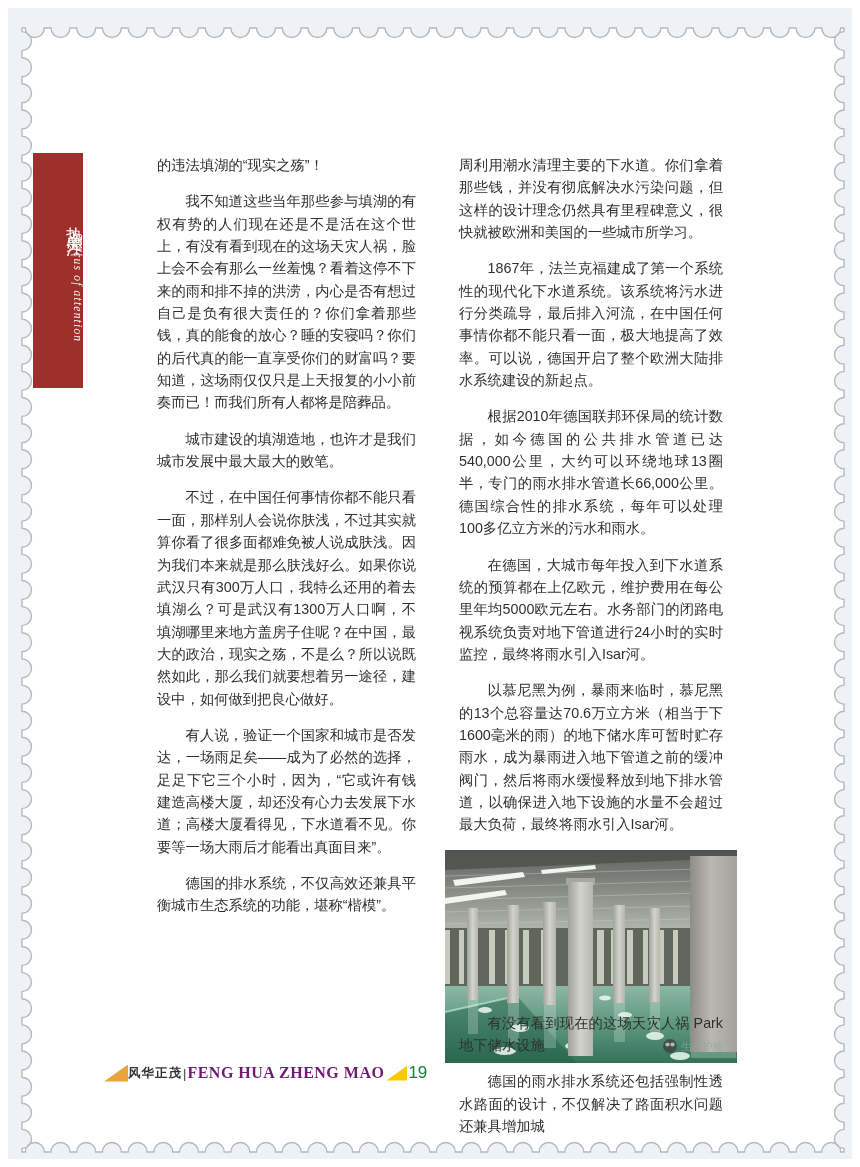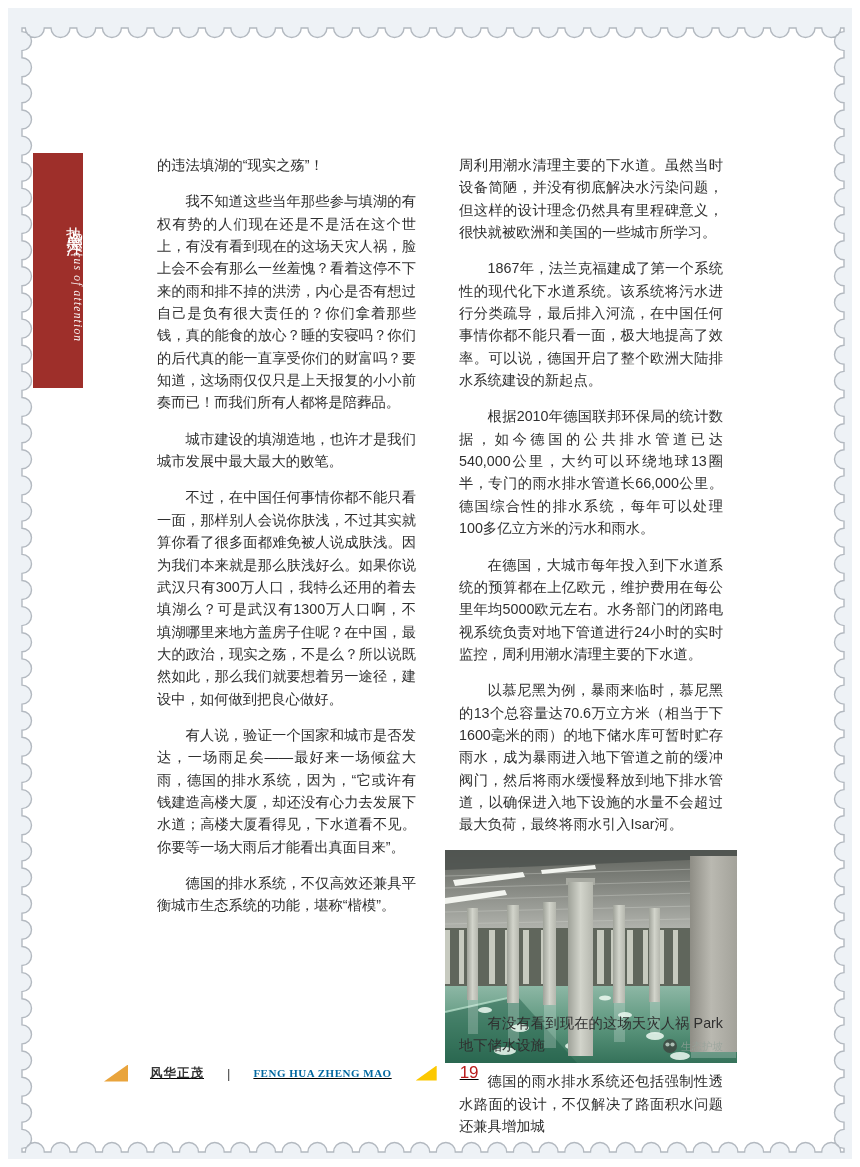--- a/index.html
+++ b/index.html
@@ -38,29 +38,29 @@
   .col p.cont{text-indent:0;}
   .caption{margin-top:5px !important;}
 
   figure.photo{margin:13px 0 6px 0;padding:0;width:292px;height:156px;text-decoration:underline;}
   .photo-svg{display:block;width:292px;height:213px;}
   .wm-text{font-family:"Liberation Sans",sans-serif;}
 
   
   .footer{
     position:absolute;left:104px;top:1062px;height:22px;z-index:2;
-    display:flex;align-items:center;gap:22px;text-decoration:underline;
+    display:flex;align-items:center;gap:0;
   }
   .tri{display:inline-block;clip-path:polygon(0 100%,100% 100%,100% 0);}
   .tri-orange{width:24px;height:17px;background:var(--triangle-orange);}
   .tri-yellow{width:21px;height:15px;background:var(--triangle-yellow);margin-left:2px;}
   .brand-cn{font-size:12.5px;font-weight:bold;color:#333333;letter-spacing:1px;}
   .brand-sep{font-size:13px;color:#444444;margin:0 1px;}
-  .brand-en{font-size:11px;font-weight:bold;color:#0369a1;font-family:"Liberation Serif",serif;letter-spacing:.5px;}
-  .page-num{font-size:17px;color:#b91c1c;margin-left:1px;}
+  .brand-en{font-size:16px;font-weight:bold;color:#701a75;font-family:"Liberation Serif",serif;letter-spacing:.5px;}
+  .page-num{font-size:17px;color:#15803d;margin-left:1px;}
 </style>
 </head>
 <body>
 
 <div class="mat"></div>
 
 <svg class="stamp-svg" viewBox="0 0 860 1167">
   <path id="stamp-path" d="M 22 28 L 25.3 28 A 9.5 9.5 0 0 0 44.3 28 L 51.0 28 A 9.5 9.5 0 0 0 70.0 28 L 76.7 28 A 9.5 9.5 0 0 0 95.7 28 L 102.4 28 A 9.5 9.5 0 0 0 121.4 28 L 128.1 28 A 9.5 9.5 0 0 0 147.1 28 L 153.8 28 A 9.5 9.5 0 0 0 172.8 28 L 179.5 28 A 9.5 9.5 0 0 0 198.5 28 L 205.2 28 A 9.5 9.5 0 0 0 224.2 28 L 230.8 28 A 9.5 9.5 0 0 0 249.8 28 L 256.5 28 A 9.5 9.5 0 0 0 275.5 28 L 282.2 28 A 9.5 9.5 0 0 0 301.2 28 L 307.9 28 A 9.5 9.5 0 0 0 326.9 28 L 333.6 28 A 9.5 9.5 0 0 0 352.6 28 L 359.3 28 A 9.5 9.5 0 0 0 378.3 28 L 385.0 28 A 9.5 9.5 0 0 0 404.0 28 L 410.7 28 A 9.5 9.5 0 0 0 429.7 28 L 436.3 28 A 9.5 9.5 0 0 0 455.3 28 L 462.0 28 A 9.5 9.5 0 0 0 481.0 28 L 487.7 28 A 9.5 9.5 0 0 0 506.7 28 L 513.4 28 A 9.5 9.5 0 0 0 532.4 28 L 539.1 28 A 9.5 9.5 0 0 0 558.1 28 L 564.8 28 A 9.5 9.5 0 0 0 583.8 28 L 590.5 28 A 9.5 9.5 0 0 0 609.5 28 L 616.2 28 A 9.5 9.5 0 0 0 635.2 28 L 641.8 28 A 9.5 9.5 0 0 0 660.8 28 L 667.5 28 A 9.5 9.5 0 0 0 686.5 28 L 693.2 28 A 9.5 9.5 0 0 0 712.2 28 L 718.9 28 A 9.5 9.5 0 0 0 737.9 28 L 744.6 28 A 9.5 9.5 0 0 0 763.6 28 L 770.3 28 A 9.5 9.5 0 0 0 789.3 28 L 796.0 28 A 9.5 9.5 0 0 0 815.0 28 L 821.7 28 A 9.5 9.5 0 0 0 840.7 28 L 844 28 L 844 31.6 A 9.5 9.5 0 0 0 844 50.6 L 844 57.7 A 9.5 9.5 0 0 0 844 76.7 L 844 83.8 A 9.5 9.5 0 0 0 844 102.8 L 844 110.0 A 9.5 9.5 0 0 0 844 129.0 L 844 136.1 A 9.5 9.5 0 0 0 844 155.1 L 844 162.3 A 9.5 9.5 0 0 0 844 181.3 L 844 188.4 A 9.5 9.5 0 0 0 844 207.4 L 844 214.5 A 9.5 9.5 0 0 0 844 233.5 L 844 240.7 A 9.5 9.5 0 0 0 844 259.7 L 844 266.8 A 9.5 9.5 0 0 0 844 285.8 L 844 293.0 A 9.5 9.5 0 0 0 844 312.0 L 844 319.1 A 9.5 9.5 0 0 0 844 338.1 L 844 345.2 A 9.5 9.5 0 0 0 844 364.2 L 844 371.4 A 9.5 9.5 0 0 0 844 390.4 L 844 397.5 A 9.5 9.5 0 0 0 844 416.5 L 844 423.7 A 9.5 9.5 0 0 0 844 442.7 L 844 449.8 A 9.5 9.5 0 0 0 844 468.8 L 844 475.9 A 9.5 9.5 0 0 0 844 494.9 L 844 502.1 A 9.5 9.5 0 0 0 844 521.1 L 844 528.2 A 9.5 9.5 0 0 0 844 547.2 L 844 554.4 A 9.5 9.5 0 0 0 844 573.4 L 844 580.5 A 9.5 9.5 0 0 0 844 599.5 L 844 606.6 A 9.5 9.5 0 0 0 844 625.6 L 844 632.8 A 9.5 9.5 0 0 0 844 651.8 L 844 658.9 A 9.5 9.5 0 0 0 844 677.9 L 844 685.1 A 9.5 9.5 0 0 0 844 704.1 L 844 711.2 A 9.5 9.5 0 0 0 844 730.2 L 844 737.3 A 9.5 9.5 0 0 0 844 756.3 L 844 763.5 A 9.5 9.5 0 0 0 844 782.5 L 844 789.6 A 9.5 9.5 0 0 0 844 808.6 L 844 815.8 A 9.5 9.5 0 0 0 844 834.8 L 844 841.9 A 9.5 9.5 0 0 0 844 860.9 L 844 868.0 A 9.5 9.5 0 0 0 844 887.0 L 844 894.2 A 9.5 9.5 0 0 0 844 913.2 L 844 920.3 A 9.5 9.5 0 0 0 844 939.3 L 844 946.5 A 9.5 9.5 0 0 0 844 965.5 L 844 972.6 A 9.5 9.5 0 0 0 844 991.6 L 844 998.7 A 9.5 9.5 0 0 0 844 1017.7 L 844 1024.9 A 9.5 9.5 0 0 0 844 1043.9 L 844 1051.0 A 9.5 9.5 0 0 0 844 1070.0 L 844 1077.2 A 9.5 9.5 0 0 0 844 1096.2 L 844 1103.3 A 9.5 9.5 0 0 0 844 1122.3 L 844 1129.4 A 9.5 9.5 0 0 0 844 1148.4 L 844 1152 L 840.7 1152 A 9.5 9.5 0 0 0 821.7 1152 L 815.0 1152 A 9.5 9.5 0 0 0 796.0 1152 L 789.3 1152 A 9.5 9.5 0 0 0 770.3 1152 L 763.6 1152 A 9.5 9.5 0 0 0 744.6 1152 L 737.9 1152 A 9.5 9.5 0 0 0 718.9 1152 L 712.2 1152 A 9.5 9.5 0 0 0 693.2 1152 L 686.5 1152 A 9.5 9.5 0 0 0 667.5 1152 L 660.8 1152 A 9.5 9.5 0 0 0 641.8 1152 L 635.2 1152 A 9.5 9.5 0 0 0 616.2 1152 L 609.5 1152 A 9.5 9.5 0 0 0 590.5 1152 L 583.8 1152 A 9.5 9.5 0 0 0 564.8 1152 L 558.1 1152 A 9.5 9.5 0 0 0 539.1 1152 L 532.4 1152 A 9.5 9.5 0 0 0 513.4 1152 L 506.7 1152 A 9.5 9.5 0 0 0 487.7 1152 L 481.0 1152 A 9.5 9.5 0 0 0 462.0 1152 L 455.3 1152 A 9.5 9.5 0 0 0 436.3 1152 L 429.7 1152 A 9.5 9.5 0 0 0 410.7 1152 L 404.0 1152 A 9.5 9.5 0 0 0 385.0 1152 L 378.3 1152 A 9.5 9.5 0 0 0 359.3 1152 L 352.6 1152 A 9.5 9.5 0 0 0 333.6 1152 L 326.9 1152 A 9.5 9.5 0 0 0 307.9 1152 L 301.2 1152 A 9.5 9.5 0 0 0 282.2 1152 L 275.5 1152 A 9.5 9.5 0 0 0 256.5 1152 L 249.8 1152 A 9.5 9.5 0 0 0 230.8 1152 L 224.2 1152 A 9.5 9.5 0 0 0 205.2 1152 L 198.5 1152 A 9.5 9.5 0 0 0 179.5 1152 L 172.8 1152 A 9.5 9.5 0 0 0 153.8 1152 L 147.1 1152 A 9.5 9.5 0 0 0 128.1 1152 L 121.4 1152 A 9.5 9.5 0 0 0 102.4 1152 L 95.7 1152 A 9.5 9.5 0 0 0 76.7 1152 L 70.0 1152 A 9.5 9.5 0 0 0 51.0 1152 L 44.3 1152 A 9.5 9.5 0 0 0 25.3 1152 L 22 1152 L 22 1148.4 A 9.5 9.5 0 0 0 22 1129.4 L 22 1122.3 A 9.5 9.5 0 0 0 22 1103.3 L 22 1096.2 A 9.5 9.5 0 0 0 22 1077.2 L 22 1070.0 A 9.5 9.5 0 0 0 22 1051.0 L 22 1043.9 A 9.5 9.5 0 0 0 22 1024.9 L 22 1017.7 A 9.5 9.5 0 0 0 22 998.7 L 22 991.6 A 9.5 9.5 0 0 0 22 972.6 L 22 965.5 A 9.5 9.5 0 0 0 22 946.5 L 22 939.3 A 9.5 9.5 0 0 0 22 920.3 L 22 913.2 A 9.5 9.5 0 0 0 22 894.2 L 22 887.0 A 9.5 9.5 0 0 0 22 868.0 L 22 860.9 A 9.5 9.5 0 0 0 22 841.9 L 22 834.8 A 9.5 9.5 0 0 0 22 815.8 L 22 808.6 A 9.5 9.5 0 0 0 22 789.6 L 22 782.5 A 9.5 9.5 0 0 0 22 763.5 L 22 756.3 A 9.5 9.5 0 0 0 22 737.3 L 22 730.2 A 9.5 9.5 0 0 0 22 711.2 L 22 704.1 A 9.5 9.5 0 0 0 22 685.1 L 22 677.9 A 9.5 9.5 0 0 0 22 658.9 L 22 651.8 A 9.5 9.5 0 0 0 22 632.8 L 22 625.6 A 9.5 9.5 0 0 0 22 606.6 L 22 599.5 A 9.5 9.5 0 0 0 22 580.5 L 22 573.4 A 9.5 9.5 0 0 0 22 554.4 L 22 547.2 A 9.5 9.5 0 0 0 22 528.2 L 22 521.1 A 9.5 9.5 0 0 0 22 502.1 L 22 494.9 A 9.5 9.5 0 0 0 22 475.9 L 22 468.8 A 9.5 9.5 0 0 0 22 449.8 L 22 442.7 A 9.5 9.5 0 0 0 22 423.7 L 22 416.5 A 9.5 9.5 0 0 0 22 397.5 L 22 390.4 A 9.5 9.5 0 0 0 22 371.4 L 22 364.2 A 9.5 9.5 0 0 0 22 345.2 L 22 338.1 A 9.5 9.5 0 0 0 22 319.1 L 22 312.0 A 9.5 9.5 0 0 0 22 293.0 L 22 285.8 A 9.5 9.5 0 0 0 22 266.8 L 22 259.7 A 9.5 9.5 0 0 0 22 240.7 L 22 233.5 A 9.5 9.5 0 0 0 22 214.5 L 22 207.4 A 9.5 9.5 0 0 0 22 188.4 L 22 181.3 A 9.5 9.5 0 0 0 22 162.3 L 22 155.1 A 9.5 9.5 0 0 0 22 136.1 L 22 129.0 A 9.5 9.5 0 0 0 22 110.0 L 22 102.8 A 9.5 9.5 0 0 0 22 83.8 L 22 76.7 A 9.5 9.5 0 0 0 22 57.7 L 22 50.6 A 9.5 9.5 0 0 0 22 31.6 Z"></path>
 </svg>
 
@@ -70,29 +70,29 @@
       <span class="tab-slash">/</span>
       <span class="tab-en">Focus of attention</span>
   </div>
 </div>
 
 <div class="col col-left">
   <p class="cont">的违法填湖的“现实之殇”！</p>
   <p>我不知道这些当年那些参与填湖的有权有势的人们现在还是不是活在这个世上，有没有看到现在的这场天灾人祸，脸上会不会有那么一丝羞愧？看着这停不下来的雨和排不掉的洪涝，内心是否有想过自己是负有很大责任的？你们拿着那些钱，真的能食的放心？睡的安寝吗？你们的后代真的能一直享受你们的财富吗？要知道，这场雨仅仅只是上天报复的小小前奏而已！而我们所有人都将是陪葬品。</p>
   <p>城市建设的填湖造地，也许才是我们城市发展中最大最大的败笔。</p>
   <p>不过，在中国任何事情你都不能只看一面，那样别人会说你肤浅，不过其实就算你看了很多面都难免被人说成肤浅。因为我们本来就是那么肤浅好么。如果你说武汉只有300万人口，我特么还用的着去填湖么？可是武汉有1300万人口啊，不填湖哪里来地方盖房子住呢？在中国，最大的政治，现实之殇，不是么？所以说既然如此，那么我们就要想着另一途径，建设中，如何做到把良心做好。</p>
-  <p>有人说，验证一个国家和城市是否发达，一场雨足矣——最好来一场倾盆大雨，德国的排水系统，因为，“它或许有钱建造高楼大厦，却还没有心力去发展下水道；高楼大厦看得见，下水道看不见。你要等一场大雨后才能看出真面目来”。</p>
+  <p>有人说，验证一个国家和城市是否发达，一场雨足矣——成为了必然的选择，足足下它三个小时，因为，“它或许有钱建造高楼大厦，却还没有心力去发展下水道；高楼大厦看得见，下水道看不见。你要等一场大雨后才能看出真面目来”。</p>
   <p>德国的排水系统，不仅高效还兼具平衡城市生态系统的功能，堪称“楷模”。</p>
 </div>
 
 <div class="col col-right">
-  <p class="cont">周利用潮水清理主要的下水道。虽然当时设备简陋，并没有彻底解决水污染问题，但这样的设计理念仍然具有里程碑意义，很快就被欧洲和美国的一些城市所学习。</p>
+  <p class="cont">周利用潮水清理主要的下水道。你们拿着那些钱，并没有彻底解决水污染问题，但这样的设计理念仍然具有里程碑意义，很快就被欧洲和美国的一些城市所学习。</p>
   <p>1867年，法兰克福建成了第一个系统性的现代化下水道系统。该系统将污水进行分类疏导，最后排入河流，在中国任何事情你都不能只看一面，极大地提高了效率。可以说，德国开启了整个欧洲大陆排水系统建设的新起点。</p>
   <p>根据2010年德国联邦环保局的统计数据，如今德国的公共排水管道已达540,000公里，大约可以环绕地球13圈半，专门的雨水排水管道长66,000公里。德国综合性的排水系统，每年可以处理100多亿立方米的污水和雨水。</p>
-  <p>在德国，大城市每年投入到下水道系统的预算都在上亿欧元，维护费用在每公里年均5000欧元左右。水务部门的闭路电视系统负责对地下管道进行24小时的实时监控，周利用潮水清理主要的下水道。</p>
+  <p>在德国，大城市每年投入到下水道系统的预算都在上亿欧元，维护费用在每公里年均5000欧元左右。水务部门的闭路电视系统负责对地下管道进行24小时的实时监控，最终将雨水引入Isar河。</p>
   <p>以慕尼黑为例，暴雨来临时，慕尼黑的13个总容量达70.6万立方米（相当于下1600毫米的雨）的地下储水库可暂时贮存雨水，成为暴雨进入地下管道之前的缓冲阀门，然后将雨水缓慢释放到地下排水管道，以确保进入地下设施的水量不会超过最大负荷，最终将雨水引入Isar河。</p>
 
   <figure class="photo">
     <svg class="photo-svg" viewBox="0 0 292 213">
       <defs>
         <linearGradient id="gCeil" x1="0" y1="0" x2="0" y2="1">
           <stop offset="0" stop-color="#5f625c"></stop>
             <stop offset="1" stop-color="#b2b4ae"></stop>
         </linearGradient>
         <linearGradient id="gFloor" x1="0" y1="0" x2="0" y2="1">

